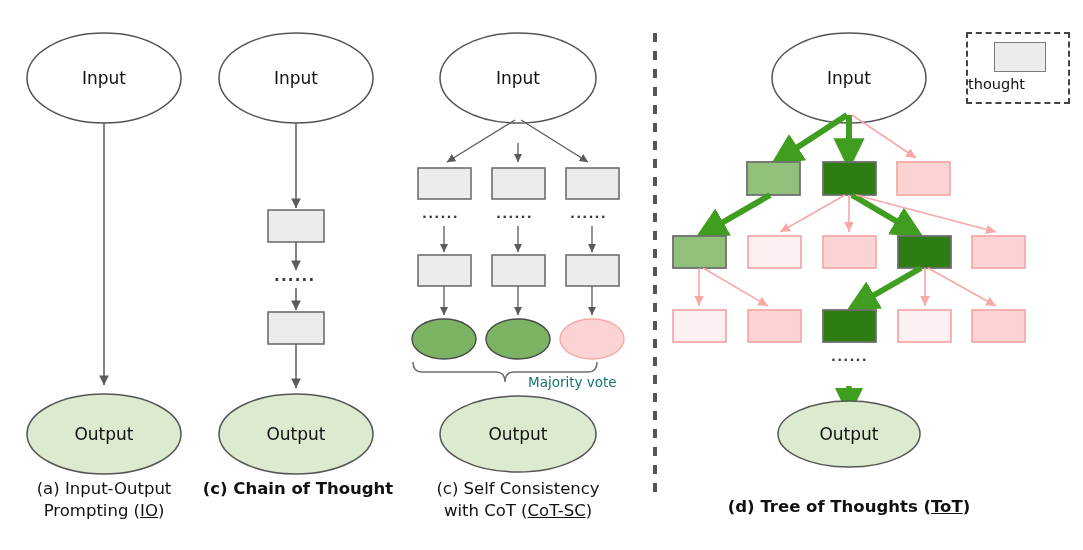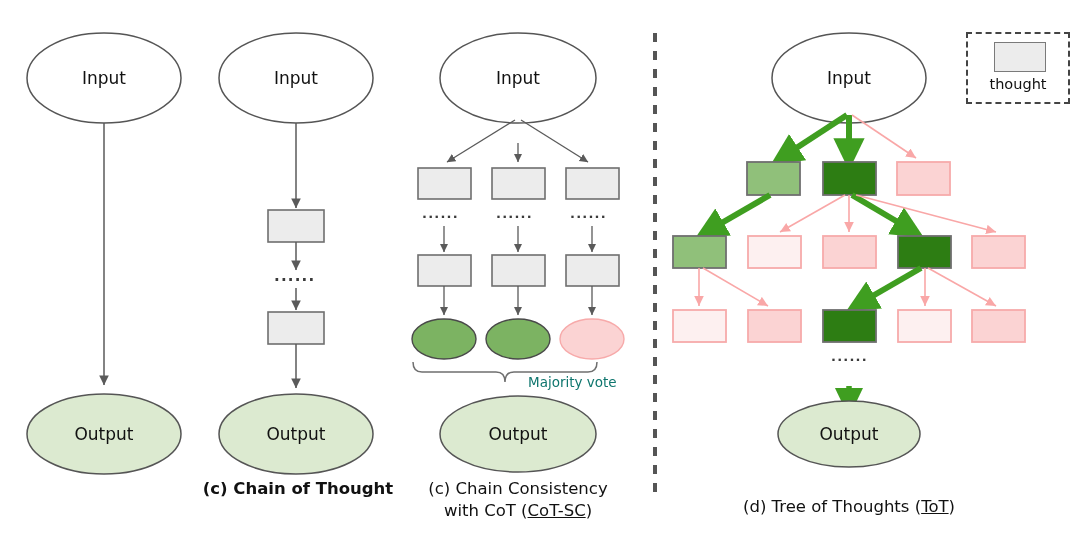--- a/index.html
+++ b/index.html
@@ -2,26 +2,26 @@
 <html><head>
 <meta charset="utf-8">
 <style>
   html,body{margin:0;padding:0;background:#ffffff;}
   body{width:1083px;height:550px;position:relative;overflow:hidden;
        font-family:"DejaVu Sans","Liberation Sans",sans-serif;color:#111;}
   #stage{position:absolute;left:0;top:0;width:1083px;height:408px;}
   svg.layer{position:absolute;left:0;top:0;width:1083px;height:550px;}
   .cap{position:absolute;text-align:center;font-size:16.5px;line-height:22px;color:#111;}
   .cap .u{text-decoration:underline;}
-  .cap.bold{font-weight:normal;}
+  .cap.bold{font-weight:bold;}
   .nodelabel{font-size:17px;fill:#111;}
   .dots{position:absolute;font-size:15px;letter-spacing:1.2px;color:#3a3a3a;font-weight:bold;}
   .legendbox{position:absolute;border:2px dashed #444;box-sizing:border-box;}
   .legendswatch{position:absolute;background:#ececec;border:1.6px solid #7a7a7a;box-sizing:border-box;}
-  .legendlabel{position:absolute;font-size:14.5px;color:#111;text-align:center;width:100%;}
+  .legendlabel{position:absolute;font-size:14.5px;color:#111;width:100%;}
   .mv{position:absolute;font-size:13.5px;color:#0f766e;}
 </style>
 </head>
 <body>
 
 <div id="stage">
 
   <svg class="layer" viewBox="0 0 1083 550">
     <defs>
       <marker id="arrGray" markerWidth="9" markerHeight="9" refX="6.4" refY="3.2" orient="auto">
@@ -146,27 +146,31 @@
 
   <div class="dots" style="left:831px;top:352px;font-size:13px;">······</div>
 
   <div class="mv" style="left:528px;top:374px;">Majority vote</div>
 
   <div class="legendbox" style="left:966px;height:72px;top:32px;width:104px;">
     <div class="legendswatch" style="left:26px;top:8px;width:52px;height:30px;"></div>
     <div class="legendlabel" style="left:0;top:42px;">thought</div>
   </div>
 
+  <div class="cap" style="left:8px;top:478px;width:192px;">
+    <div>(a) Input-Output</div>
+    <div><span>Prompting (</span><span class="u">IO</span><span>)</span></div>
+  </div>
 
   <div class="cap" style="left:198px;top:478px;width:200px;font-weight:bold;">
     <div>(c) Chain of Thought</div>
   </div>
 
   <div class="cap" style="left:418px;top:478px;width:200px;">
-    <div>(c) Chain Consistency</div>
+    <div>(c) Self Consistency</div>
     <div><span>with CoT (</span><span class="u">CoT-SC</span><span>)</span></div>
   </div>
 
   <div class="cap bold" style="left:709px;top:496px;width:280px;">
     <div><span>(d) Tree of Thoughts (</span><span class="u">ToT</span><span>)</span></div>
   </div>
 
 </div>
 
 </body></html>

